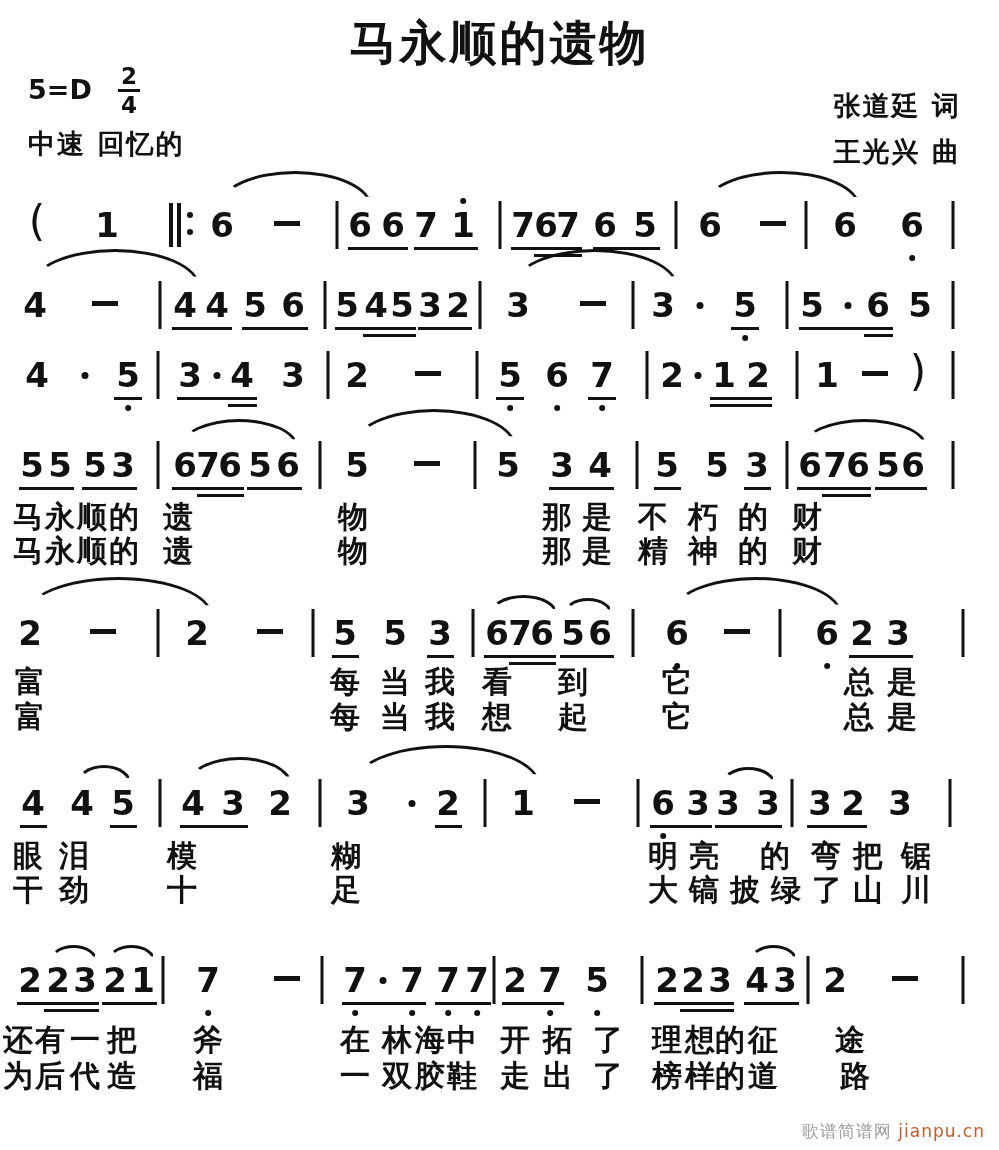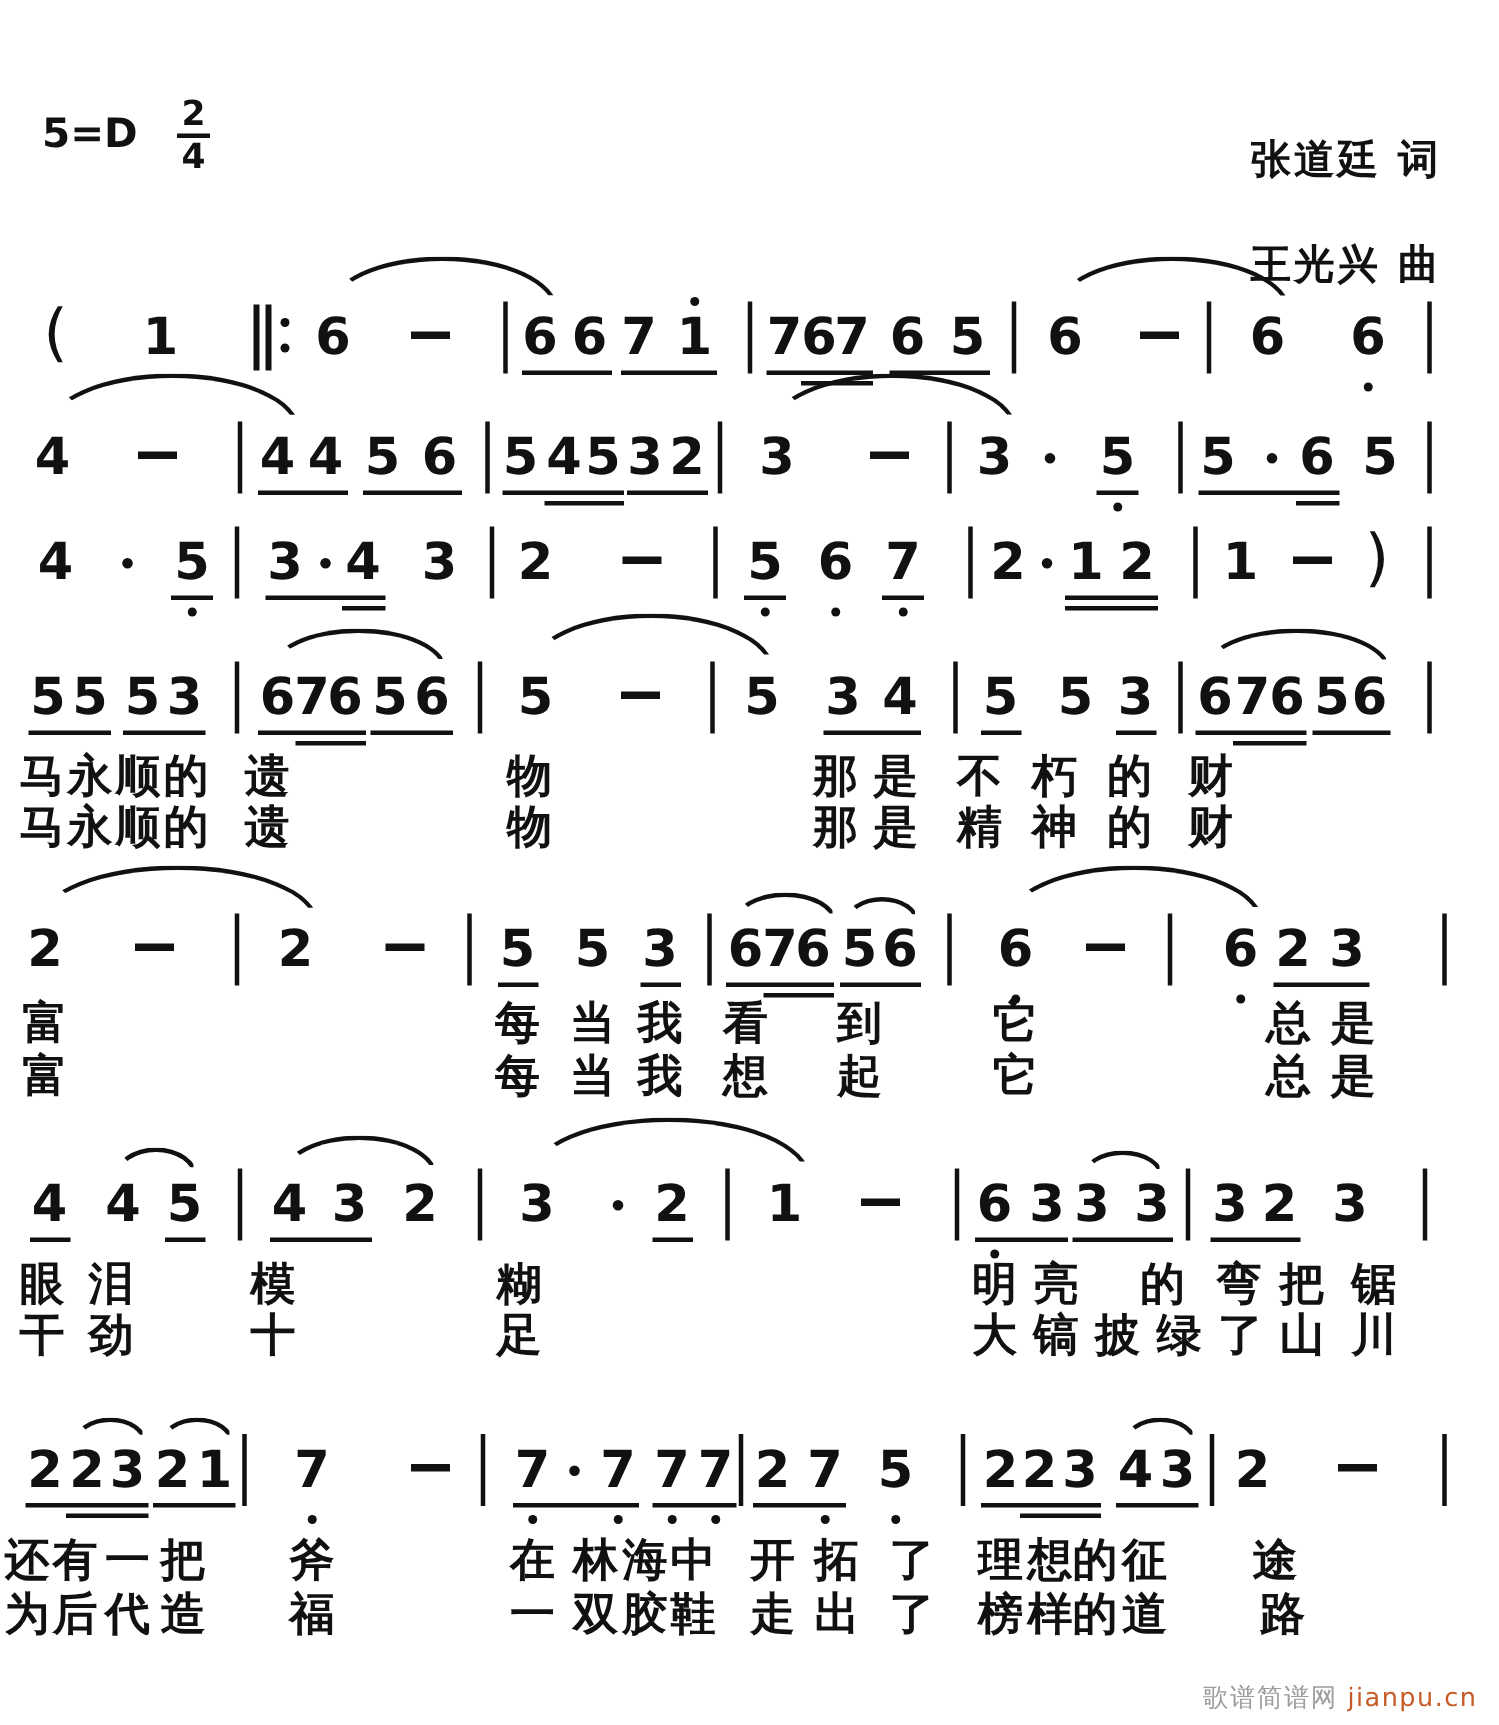--- a/index.html
+++ b/index.html
@@ -7,21 +7,21 @@
          font-family:"DejaVu Sans",sans-serif;color:#111;}
   .title{position:absolute;left:0;top:12px;width:100%;text-align:center;
          font-size:47px;font-weight:700;letter-spacing:3px;margin:0;}
   .key{position:absolute;left:28px;top:74px;font-size:27px;font-weight:700;}
   .timesig{position:absolute;left:114px;top:64px;width:30px;text-align:center;
            font-size:23px;font-weight:700;line-height:24px;}
   .fracbar{display:block;width:22px;height:3px;background:#111;margin:1px auto;}
   .tempo{position:absolute;left:28px;top:126px;font-size:27px;font-weight:700;letter-spacing:2px;}
   .credit{position:absolute;right:38px;text-align:right;font-size:27px;font-weight:700;letter-spacing:2px;}
   .lyricist{top:88px;}
-  .composer{top:134px;margin-top:24px;}
+  .composer{top:134px;}
   #score{position:absolute;left:0;top:0;width:100%;height:100%;}
   .system{position:absolute;left:0;top:0;width:100%;height:100%;pointer-events:none;}
   .note{position:absolute;transform:translateX(-50%);font-weight:700;font-size:34px;
         line-height:40px;font-family:"DejaVu Sans",sans-serif;}
   .odot{position:absolute;left:50%;transform:translateX(-50%);width:6px;height:6px;
         border-radius:50%;background:#111;}
   .oa{top:-7px;} .ob{top:50px;}
   .barline{position:absolute;width:3px;height:48px;background:#111;transform:translateX(-50%);}
   .dash{position:absolute;width:26px;height:5px;background:#111;transform:translateX(-50%);}
   .augdot{position:absolute;width:7px;height:7px;border-radius:50%;background:#111;transform:translateX(-50%);}
@@ -34,29 +34,31 @@
   .rb{left:0;top:0;width:4px;height:44px;}
   .rb2{left:8px;top:0;width:4px;height:44px;}
   .rd{left:18px;width:6px;height:6px;border-radius:50%;}
   .lyric{position:absolute;transform:translateX(-50%);font-size:30px;font-weight:600;white-space:nowrap;}
   .watermark{position:absolute;right:14px;top:1120px;font-size:17px;letter-spacing:1px;}
 </style>
 </head>
 <body>
 
 <div class="stage">
+  <h1 class="title">马永顺的遗物</h1>
 
   <div class="key">5=D</div>
 
   <div class="timesig">
     <span>2</span>
     <span class="fracbar"></span>
     <span>4</span>
   </div>
 
+  <div class="tempo">中速 回忆的</div>
 
   <div class="credit lyricist">张道廷 词</div>
   <div class="credit composer">王光兴 曲</div>
 
   <div id="score">
       <div class="system">
         <div class="paren" style="left: 37px; top: 200px;">(</div>
         <div class="note" style="left: 107px; top: 205px;">1</div>
         <div class="repeat" style="left: 182px; top: 203px;">
           <i class="rb"></i>

